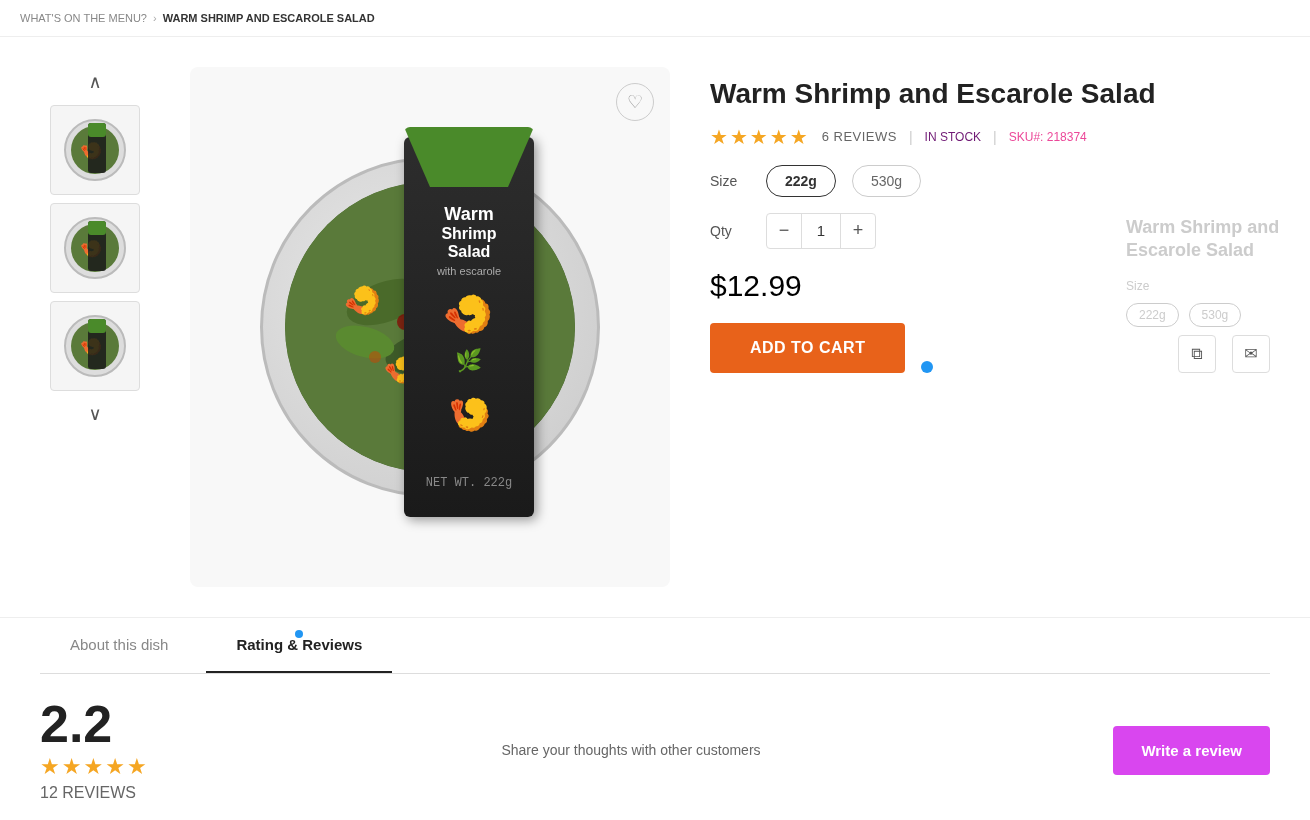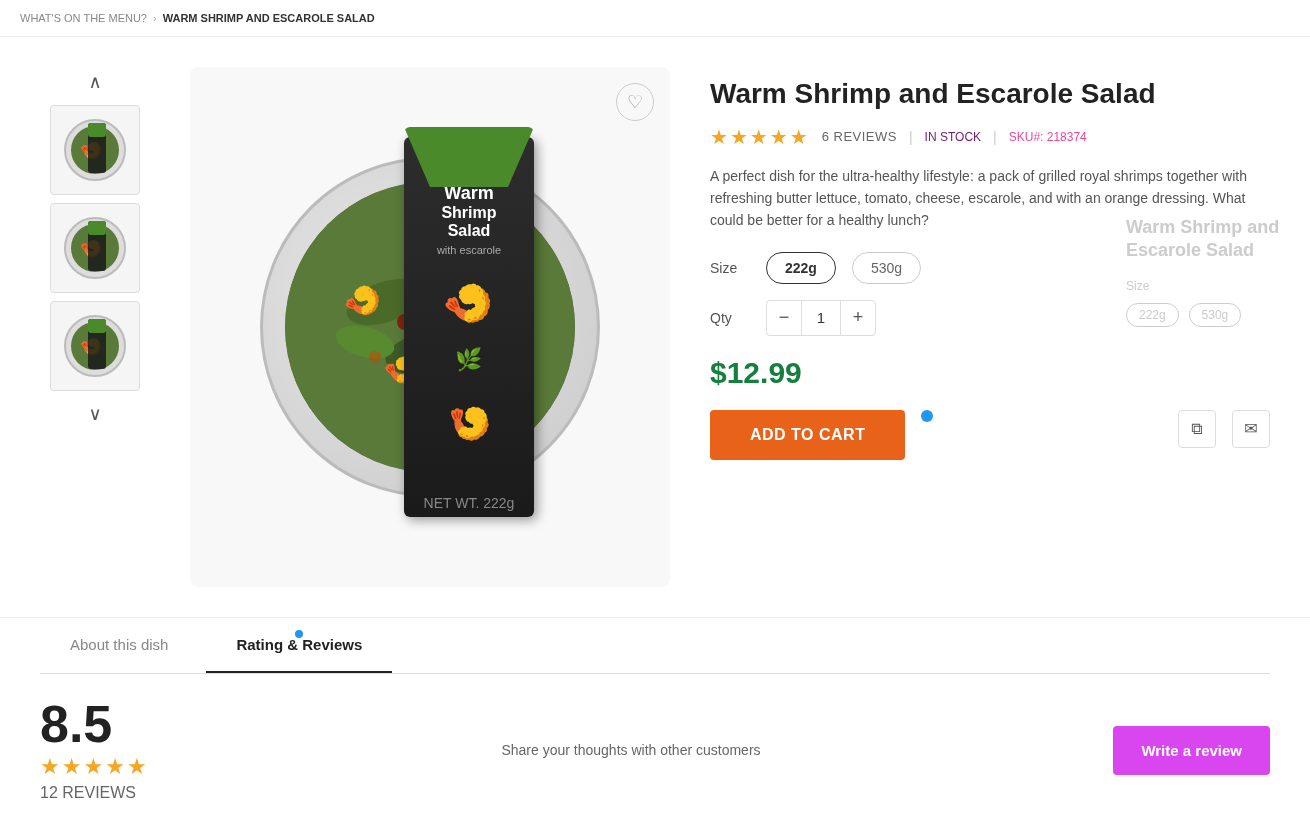--- a/index.html
+++ b/index.html
@@ -120,21 +120,20 @@
       width: 130px;
       height: 380px;
       background: linear-gradient(180deg, #2d2d2d 0%, #1a1a1a 100%);
       border-radius: 6px;
       display: flex;
       flex-direction: column;
       align-items: center;
       justify-content: center;
       padding: 16px;
       box-shadow: 3px 3px 12px rgba(0,0,0,0.4);
-      gap: 10px;
     }
     .package-top-green {
       position: absolute;
       top: -10px;
       left: 0; right: 0;
       height: 60px;
       background: #4a8a2a;
       border-radius: 6px 6px 0 0;
       clip-path: polygon(0 0, 100% 0, 80% 100%, 20% 100%);
     }
@@ -142,21 +141,21 @@
       color: #fff;
       text-align: center;
       margin-top: 40px;
     }
     .package-text .title-line1 { font-size: 18px; font-weight: bold; }
     .package-text .title-line2 { font-size: 16px; font-weight: bold; }
     .package-text .subtitle { font-size: 11px; color: #aaa; margin-top: 4px; }
     .package-shrimp-img { font-size: 40px; margin-top: 16px; transform: rotate(-20deg); }
     .package-leaf { font-size: 22px; color: #6ab832; margin-top: 8px; }
     .package-bottom-shrimp { font-size: 36px; margin-top: 20px; transform: rotate(15deg); }
-    .net-weight { font-size: 14px; color: #888; margin-top: 40px; }
+    .net-weight { font-size: 12px; color: #888; margin-top: 40px; font-family: Liberation Mono, monospace; }
 
     
     .product-info {
       flex: 1;
       padding-top: 10px;
     }
     .product-title {
       font-size: 28px;
       font-weight: 700;
       color: #222;
@@ -223,29 +222,29 @@
       font-size: 15px;
       border-left: 1px solid #ddd;
       border-right: 1px solid #ddd;
       height: 34px;
       line-height: 34px;
     }
 
     
     .price {
       font-size: 30px;
-      font-weight: 700;
-      color: #15803d;
+      font-weight: 400;
+      color: #000000;
       margin: 20px 0;
     }
 
     
     .cart-row {
       display: flex;
-      align-items: flex-start;
+      align-items: flex-end;
       gap: 16px;
     }
     .add-to-cart-btn {
       background: #e8621a;
       color: #fff;
       border: none;
       padding: 16px 40px;
       font-size: 16px;
       font-weight: 700;
       border-radius: 4px;
@@ -460,21 +459,20 @@
       <span class="reviews-count">6 REVIEWS</span>
       <span class="divider-v">|</span>
       <span class="stock-info">IN STOCK</span>
       <span class="divider-v">|</span>
       <span class="sku-info">
         <span>SKU#:</span>
         <span>218374</span>
       </span>
     </div>
 
-    <p class="description">A perfect dish for the ultra-healthy lifestyle: a pack of grilled royal shrimps together with refreshing butter lettuce, tomato, cheese, escarole, and with an orange dressing. What could be better for a healthy lunch?</p>
 
     <div class="option-row">
       <span class="option-label">Size</span>
       <button class="size-btn selected">222g</button>
       <button class="size-btn outline">530g</button>
     </div>
 
     <div class="option-row">
       <span class="option-label">Qty</span>
       <div class="qty-control">
@@ -504,21 +502,21 @@
     <div class="tab-item active">
       <div class="tab-dot"></div>
       <span>Rating &amp; Reviews</span>
     </div>
   </div>
   <hr class="tab-divider">
 </div>
 
 <div class="reviews-section">
   <div>
-    <div class="rating-big">8.5</div>
+    <div class="rating-big">2.2</div>
     <div class="stars-big">★★★★★</div>
     <div class="reviews-count-big">12 REVIEWS</div>
   </div>
   <span class="share-text">Share your thoughts with other customers</span>
   <button class="write-review-btn">Write a review</button>
 </div>
 
 <div class="right-sidebar">
   <div class="sidebar-product-title">Warm Shrimp and Escarole Salad</div>
   <div class="sidebar-size-label">Size</div>

